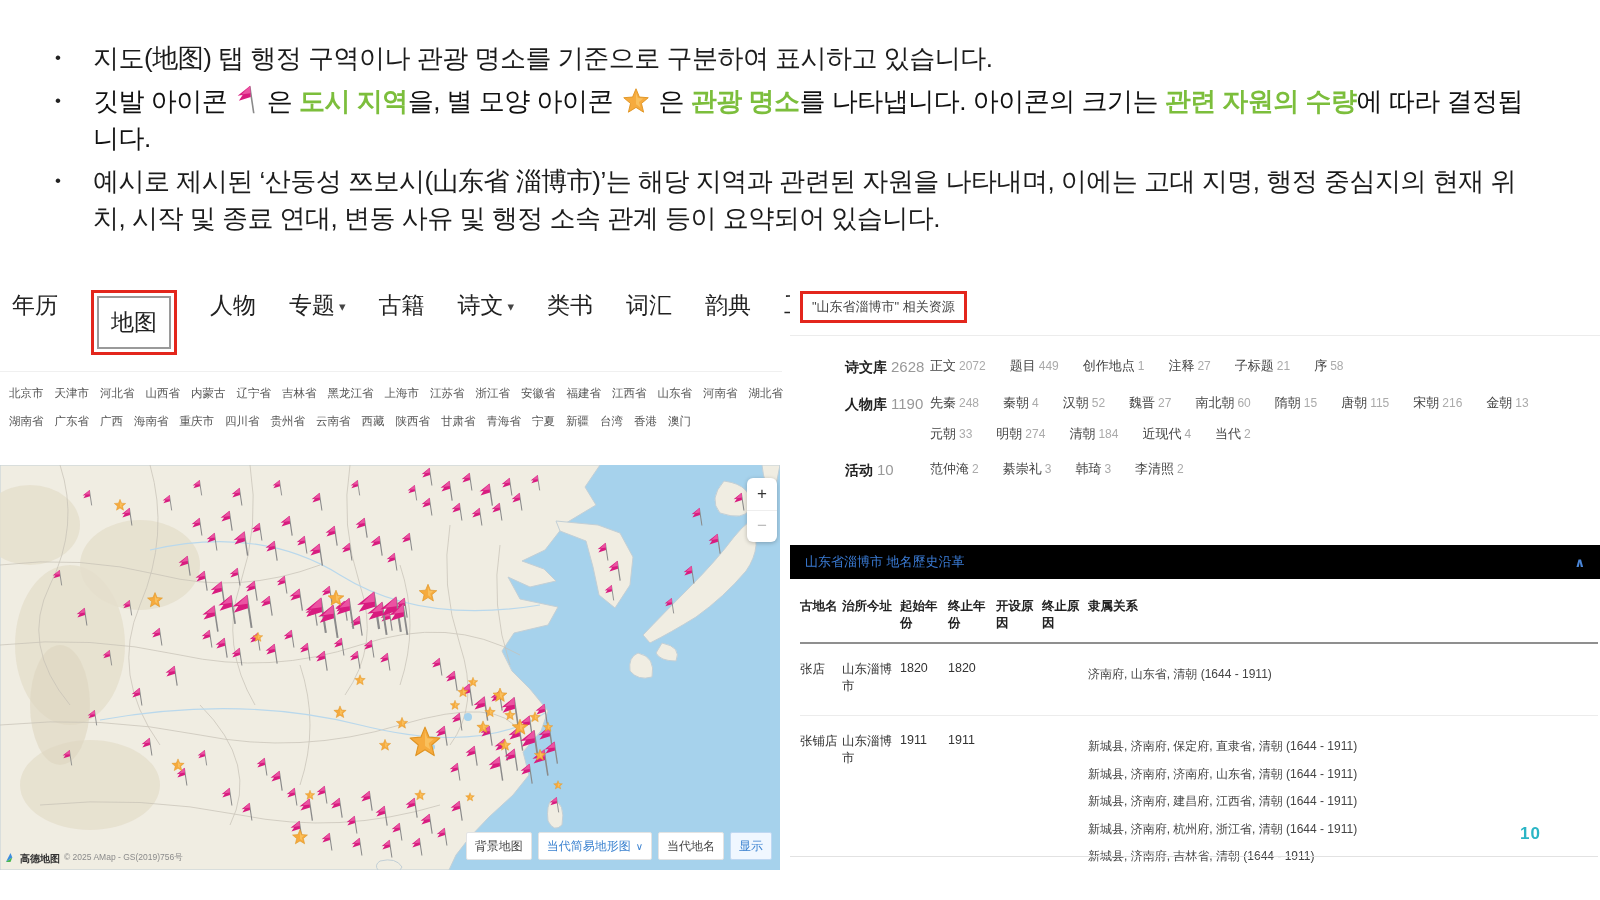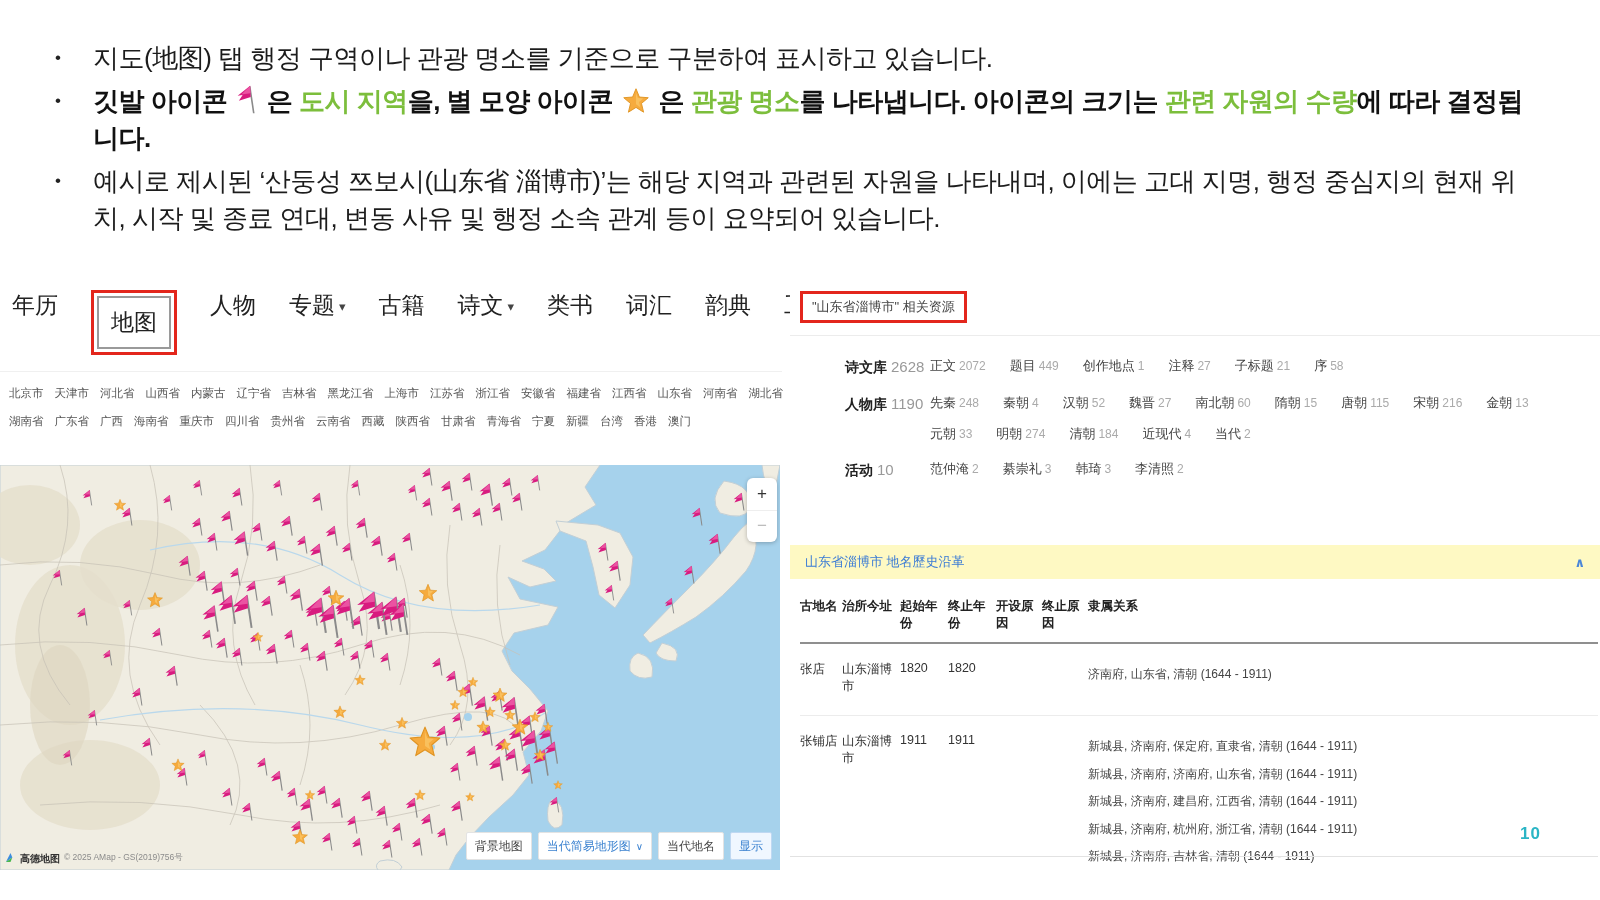--- a/index.html
+++ b/index.html
@@ -5,21 +5,21 @@
   * { margin:0; padding:0; box-sizing:border-box; }
   html,body { width:1600px; height:900px; background:#fff; overflow:hidden;
               font-family:"Liberation Sans","DejaVu Sans",sans-serif; }
 
   
   #bullets { position:absolute; left:55px; top:40px; width:1470px; }
   .bullet { display:flex; margin-bottom:6px; }
   .dot { width:38px; flex:none; font-size:17px; color:#222; padding-top:8px; }
   .btxt { font-size:26px; line-height:37px; color:#1c1c1c; letter-spacing:-0.5px; }
   .seg-n { font-weight:400; color:#1c1c1c; }
-  .seg-b { font-weight:700; color:#111; }
+  .seg-b { font-weight:400; color:#111; }
   .seg-g { font-weight:700; color:#7CBE3C; }
   .inl-ico { vertical-align:-5px; margin:0 1px; }
 
   
   #navbar { position:absolute; left:0; top:290px; width:782px; height:82px; background:#fff;
             display:flex; align-items:flex-start; gap:33px; padding-left:12px; border-bottom:1px solid #f0f0f0; }
   .nav-item { font-size:23px; color:#222; white-space:nowrap; cursor:pointer; }
   .nav-caret { font-size:13px; color:#444; margin-left:4px; vertical-align:2px; }
   .red-box { border:3px solid #E3261C; padding:3px; }
   .gray-box { border:2px solid #9a9a9a; padding:9px 12px; }
@@ -51,21 +51,21 @@
   #panel-title-wrap { padding:6px 0 12px 10px; border-bottom:1px solid #ececec; }
   #panel-title { display:inline-block; border:3px solid #E3261C; padding:4px 9px; font-size:13px; color:#444; }
   #resources { padding:21px 0 0 55px; }
   .res-row { display:flex; margin-bottom:17px; }
   .res-label-wrap { width:85px; flex:none; padding-top:1px; }
   .res-label { font-weight:bold; font-size:14px; color:#222; }
   .res-count { font-size:15px; color:#999; margin-left:4px; }
   .res-tags { display:flex; flex-wrap:wrap; column-gap:24px; row-gap:13px; width:645px; }
   .tag { font-size:13px; color:#444; white-space:nowrap; cursor:pointer; }
   .tag-c { font-size:12px; color:#aaa; margin-left:3px; }
-  #section-bar { position:absolute; left:0; right:0; top:260px; height:34px; background:#fef9c3;
+  #section-bar { position:absolute; left:0; right:0; top:260px; height:34px; background:#000000;
                  display:flex; align-items:center; justify-content:space-between; padding:0 15px; }
   #section-title { font-size:13px; color:#3A7BD5; }
   #section-chevron { font-size:13px; color:#4A86D8; cursor:pointer; font-weight:bold; }
   #history-table { position:absolute; left:10px; right:2px; top:300px; }
   .t-grid { display:grid; grid-template-columns:42px 58px 48px 48px 46px 46px auto; }
   .thead { border-bottom:2px solid #8f8f8f; }
   .thead .cell { font-weight:bold; font-size:12.5px; color:#222; padding:13px 0 10px; }
   .t-row { border-bottom:1px solid #ececec; padding:17px 0 20px; }
   .t-row:last-child { border-bottom:none; }
   .t-row .cell { font-size:12.5px; color:#333; }

